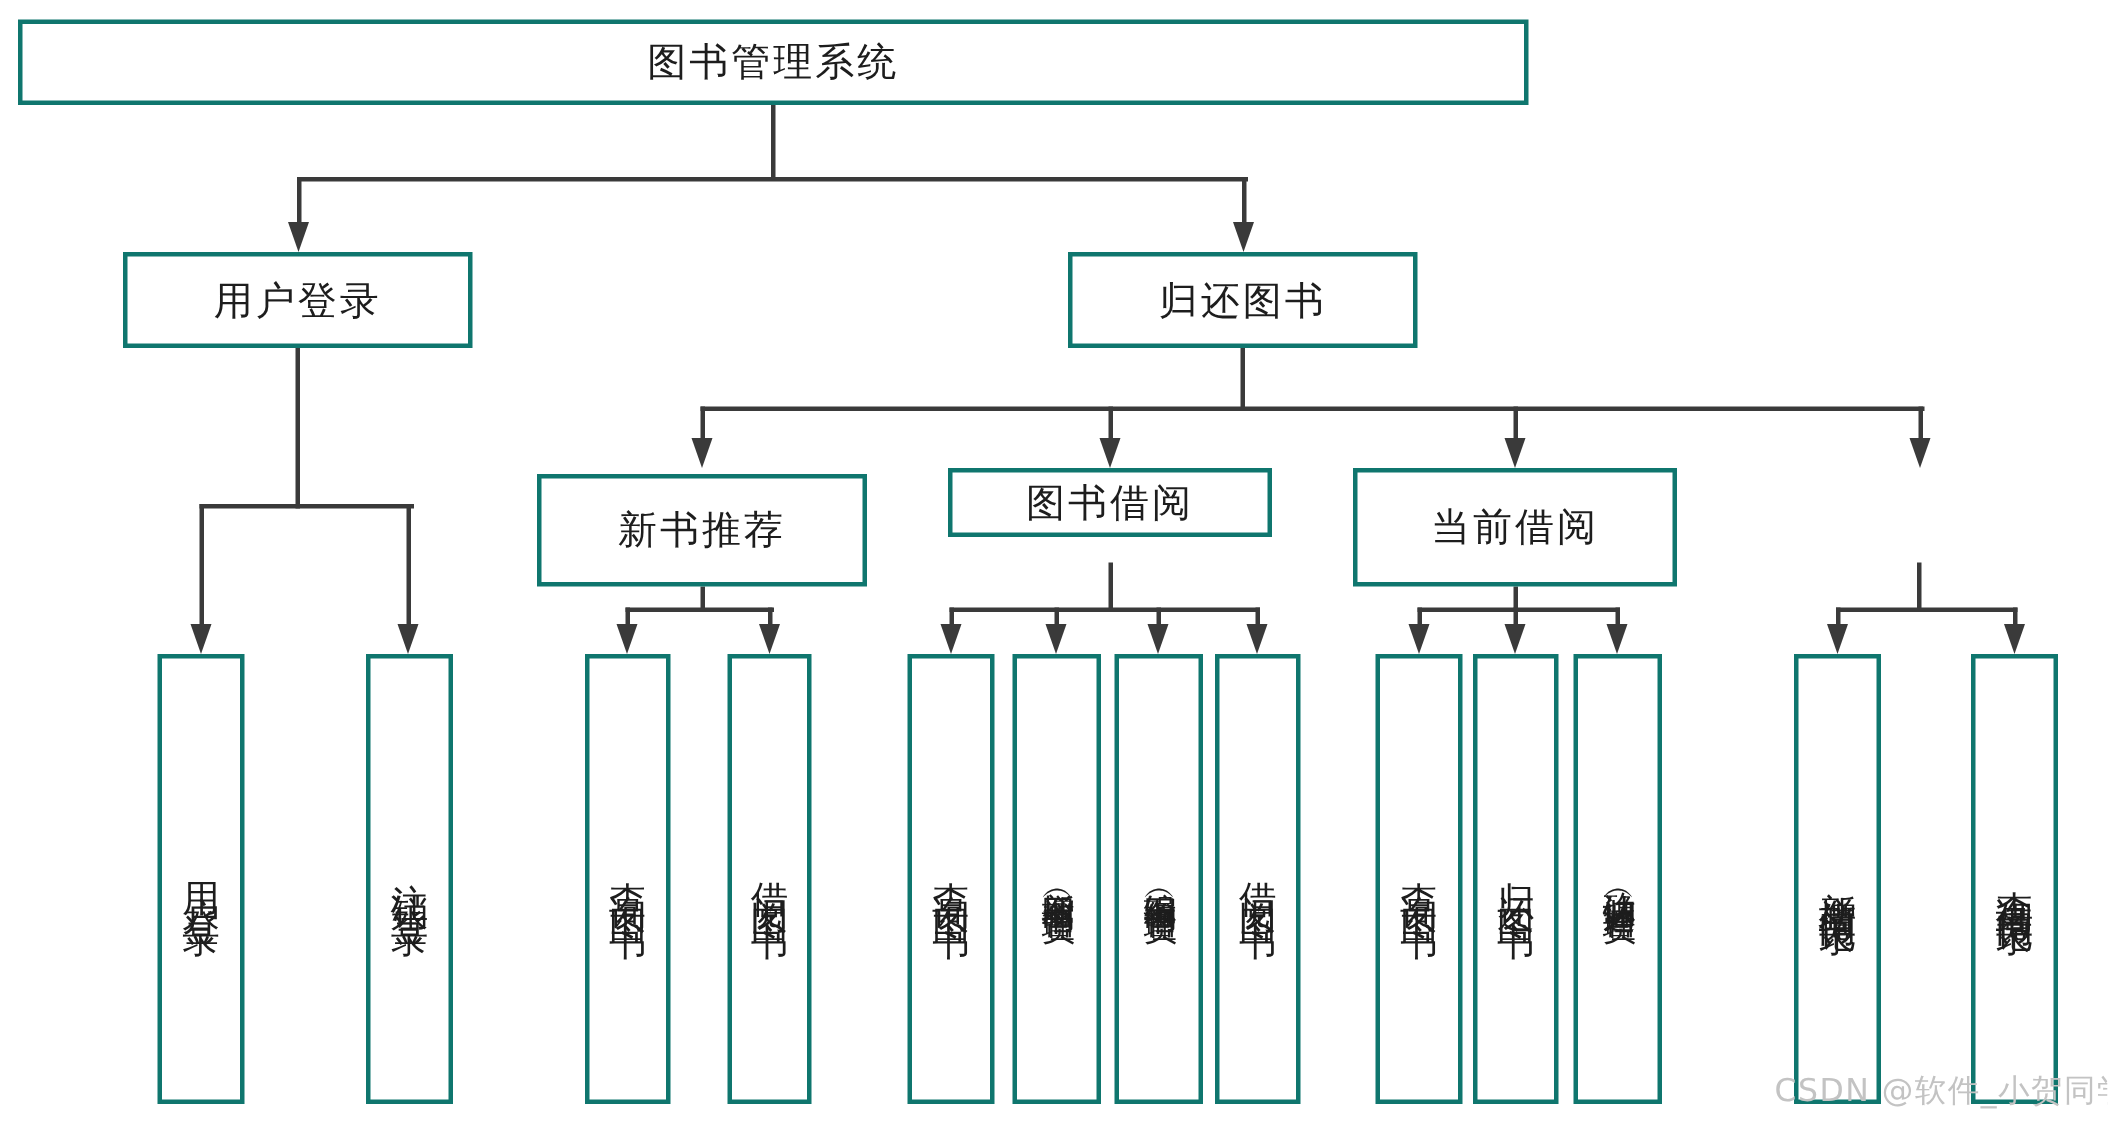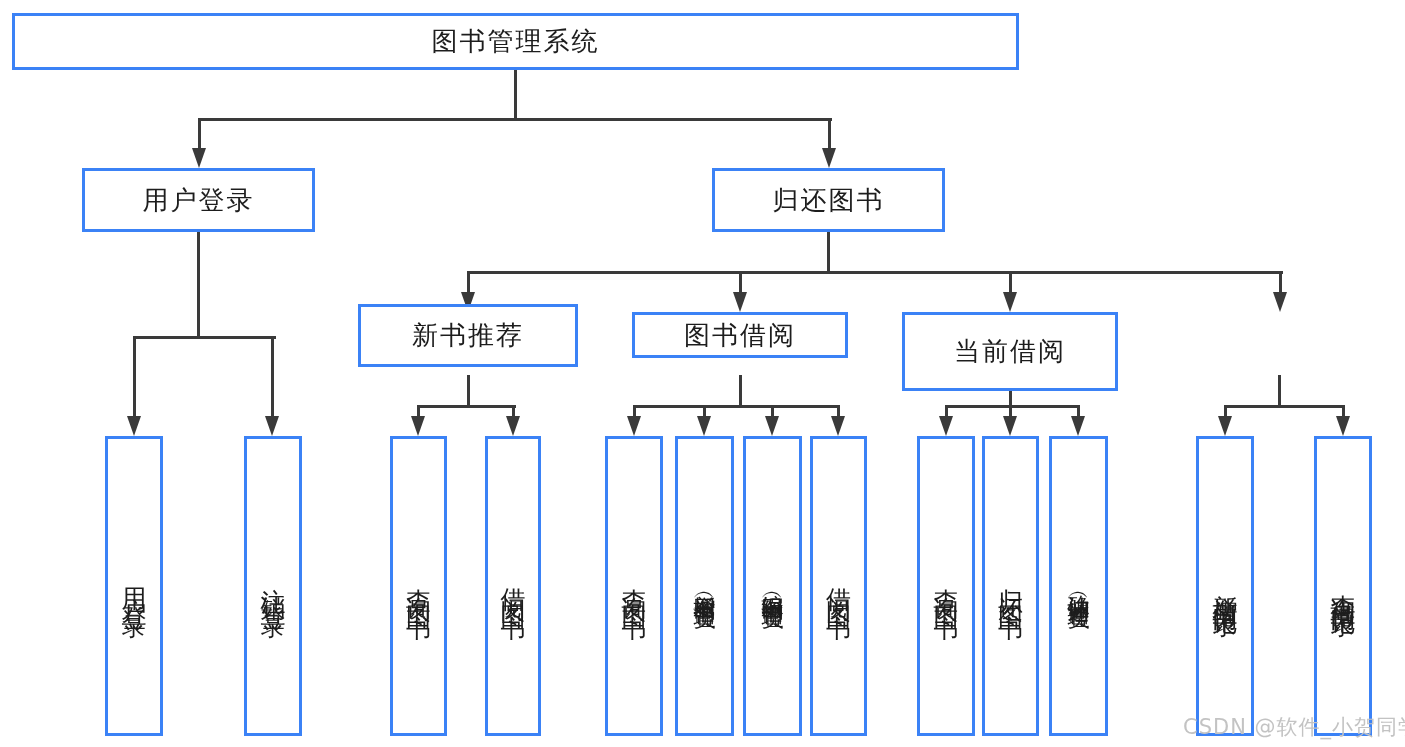--- a/index.html
+++ b/index.html
@@ -2,21 +2,21 @@
 <html><head>
 <meta charset="utf-8">
 <style>
   html,body { margin:0; padding:0; background:#ffffff; }
   .canvas {
     position:relative; width:1405px; height:747px; background:#ffffff;
     font-family:"DejaVu Sans","Liberation Sans",sans-serif; overflow:hidden;
   }
   .box {
     position:absolute; box-sizing:border-box; background:#ffffff;
-    border:3px solid #3b82f6; color:#1d1d1d;
+    border:3px solid #0f766e; color:#1d1d1d;
     display:flex; align-items:center; justify-content:center;
     z-index:2;
   }
   .hbox { font-size:26px; letter-spacing:2px; white-space:nowrap; }
   .vbox {
     writing-mode:vertical-rl; text-orientation:mixed;
     font-size:25px; letter-spacing:9px; line-height:1;
   }
   .vbox.mid  { font-size:25px; letter-spacing:4px; }
   .vbox.long { font-size:22px; letter-spacing:2px; }
@@ -65,21 +65,21 @@
   <div class="line" style="left:467px; top:271px; width:816px; height:3px;"></div>
   <div class="line" style="left:467px; top:271px; width:3px; height:24px;"></div>
   <div class="arrowhead" style="left:461px; top:292px;"></div>
   <div class="line" style="left:739px; top:271px; width:3px; height:24px;"></div>
   <div class="arrowhead" style="left:733px; top:292px;"></div>
   <div class="line" style="left:1009px; top:271px; width:3px; height:24px;"></div>
   <div class="arrowhead" style="left:1003px; top:292px;"></div>
   <div class="line" style="left:1279px; top:271px; width:3px; height:24px;"></div>
   <div class="arrowhead" style="left:1273px; top:292px;"></div>
 
-  <div class="box hbox" style="left:358px; top:304px; width:220px; height:63px;">
+  <div class="box hbox" style="left:358px; top:316px; width:220px; height:75px;">
     <span>新书推荐</span>
   </div>
   <div class="box hbox" style="left:632px; top:312px; width:216px; height:46px;">
     <span>图书借阅</span>
   </div>
   <div class="box hbox" style="left:902px; top:312px; width:216px; height:79px;">
     <span>当前借阅</span>
   </div>
 
   <div class="line" style="left:467px; top:375px; width:3px; height:33px;"></div>

